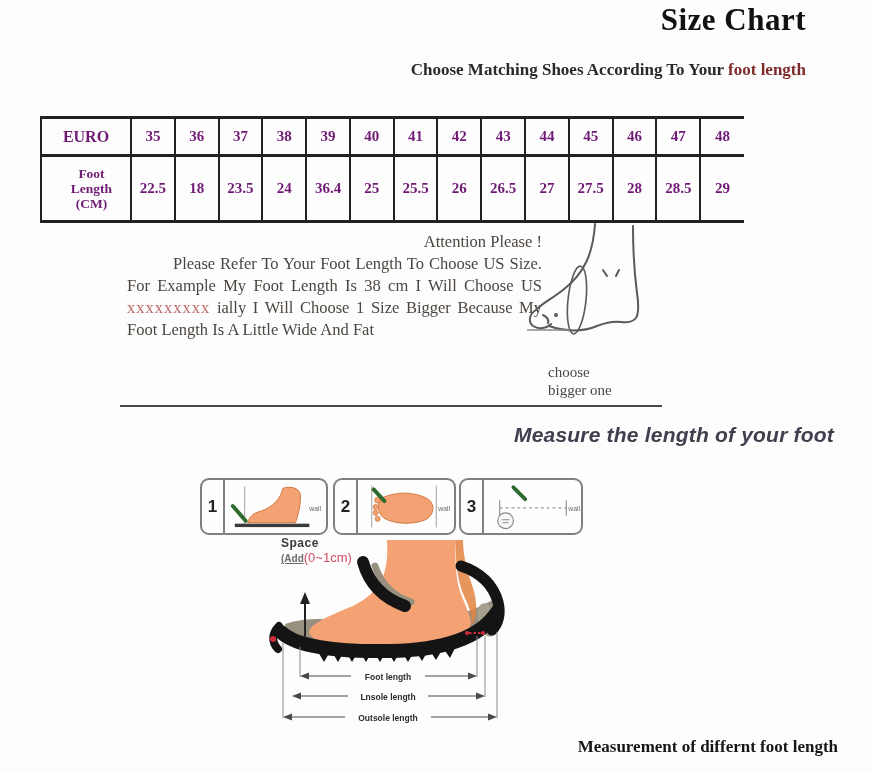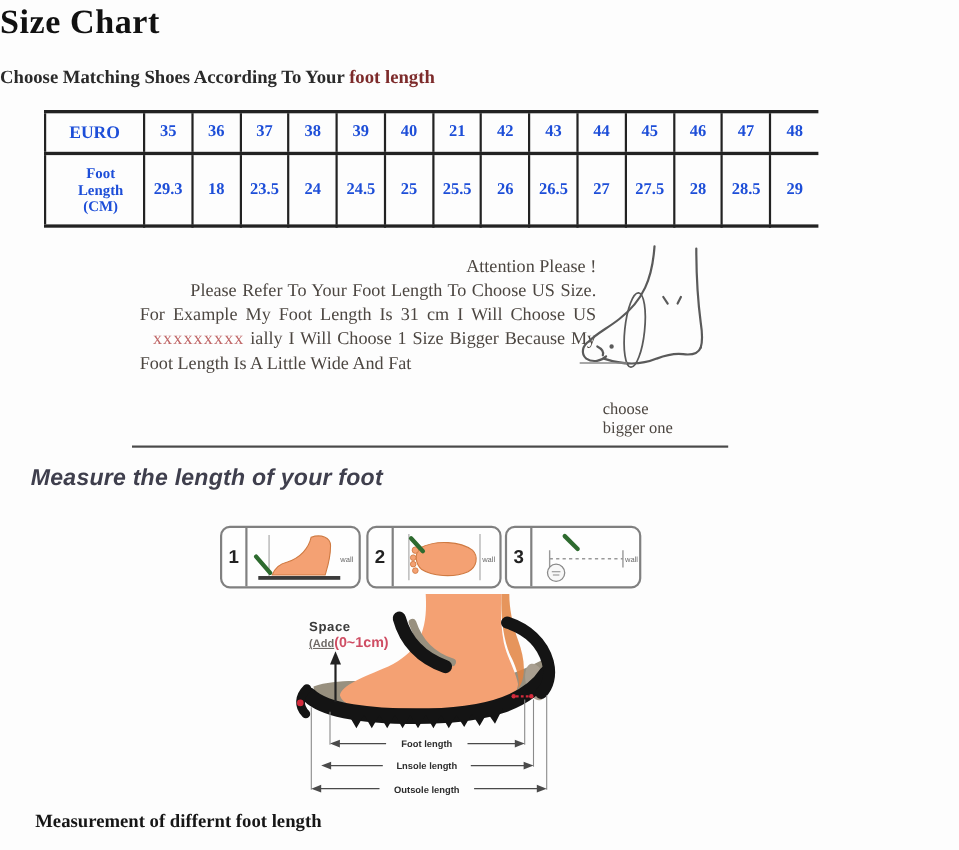--- a/index.html
+++ b/index.html
@@ -1,64 +1,64 @@
 <!DOCTYPE html>
 <html><head>
 <meta charset="utf-8">
 <style>
   html,body{margin:0;padding:0;background:#ffffff;}
   #page{position:relative;width:872px;height:773px;background:#fdfdfd;overflow:hidden;
         font-family:"Liberation Serif",serif;color:#1a1a1a;}
   .abs{position:absolute;}
-  .centerband{left:0;width:790px;text-align:left;}
+  .centerband{left:16px;width:790px;text-align:right;}
 
   .title{top:2px;font-size:31px;font-weight:bold;letter-spacing:.5px;color:#111;}
   .subtitle{top:60px;font-size:17px;font-weight:bold;color:#2a2a2a;}
   .subtitle .accent{color:#7d2b2b;}
 
-  #size-table{position:absolute;left:40px;top:100px;width:704px;border-collapse:collapse;
-              table-layout:fixed;color:#1d4ed8;}
+  #size-table{position:absolute;left:40px;top:116px;width:704px;border-collapse:collapse;
+              table-layout:fixed;color:#701a75;}
   #size-table tr{border-top:3px solid #222;border-bottom:3px solid #222;}
   #size-table td{border-left:2px solid #222;text-align:center;vertical-align:middle;
                  font-weight:700;font-size:15px;padding:0;}
   #size-table td:last-child{border-right:0;}
   #size-table col.lead{width:90px;}
   #size-table tr.r1{height:38px;}
   #size-table tr.r2{height:66px;}
   #size-table td.lead1{font-size:16px;}
   #size-table td.lead2{font-size:13.5px;line-height:15px;}
   #size-table td.lead2 span{display:block;margin-left:11px;}
 
   .attention{left:127px;top:231px;width:415px;color:#4c4641;font-size:16.5px;line-height:22px;}
   .attention .heading{display:block;text-align:right;}
   .attention p{margin:0;text-align:justify;text-indent:46px;}
-  .attention .redacted{color:#c06868;letter-spacing:1px;margin-left:12px;}
+  .attention .redacted{color:#c06868;letter-spacing:1px;}
 
   .note{left:548px;top:363px;width:120px;color:#4c4641;font-size:15px;line-height:18px;}
   .note span{display:block;}
 
   .divider{left:120px;top:405px;width:542px;height:2px;background:#4a4a4a;}
 
   .measure-heading{top:423px;font-family:"Liberation Sans",sans-serif;font-style:italic;
                    font-weight:bold;font-size:21px;color:#3f3f4d;letter-spacing:.2px;padding-left:28px;}
 
   .stepbox{position:absolute;top:478px;height:57px;border:2px solid #808080;border-radius:9px;
            background:#fefefe;display:flex;align-items:stretch;box-sizing:border-box;}
   .stepbox .num{width:21px;display:flex;align-items:center;justify-content:center;
                 border-right:2px solid #808080;font-family:"Liberation Sans",sans-serif;
                 font-weight:bold;font-size:17px;color:#222;}
   .stepbox svg{flex:1;}
   #step1{left:200px;width:128px;}
   #step2{left:333px;width:123px;}
   #step3{left:459px;width:124px;}
 
-  .space-label{left:281px;top:564px;font-family:"Liberation Sans",sans-serif;line-height:13px;}
+  .space-label{left:281px;top:537px;font-family:"Liberation Sans",sans-serif;line-height:13px;}
   .space-label .l1{display:block;font-weight:bold;font-size:12px;color:#3b3b3b;letter-spacing:.5px;}
   .space-label .l2g{font-weight:bold;font-size:10px;color:#6f6a66;text-decoration:underline;}
-  .space-label .l2r{font-weight:bold;font-size:13px;color:#cf4d63;}
+  .space-label .l2r{font-weight:normal;font-size:13px;color:#cf4d63;}
 
   .caption{top:737px;font-size:17px;font-weight:bold;color:#161616;padding-left:32px;}
 
   svg text{font-family:"Liberation Sans",sans-serif;}
 </style>
 </head>
 <body>
 
 <div id="page">
 
@@ -89,57 +89,57 @@
       </colgroup>
     <tbody>
         <tr class="r1">
       <td class="lead1">EURO</td>
       <td>35</td>
       <td>36</td>
       <td>37</td>
       <td>38</td>
       <td>39</td>
       <td>40</td>
-      <td>21</td>
+      <td>41</td>
       <td>42</td>
       <td>43</td>
       <td>44</td>
       <td>45</td>
       <td>46</td>
       <td>47</td>
       <td>48</td>
     </tr>
     <tr class="r2">
       <td class="lead2">
         <span>Foot</span>
         <span>Length</span>
         <span>(CM)</span>
       </td>
-      <td>29.3</td>
+      <td>22.5</td>
       <td>18</td>
       <td>23.5</td>
       <td>24</td>
-      <td>24.5</td>
+      <td>36.4</td>
       <td>25</td>
       <td>25.5</td>
       <td>26</td>
       <td>26.5</td>
       <td>27</td>
       <td>27.5</td>
       <td>28</td>
       <td>28.5</td>
       <td>29</td>
     </tr>
   </tbody>
     </table>
 
   <div class="abs attention">
     <span class="heading">Attention Please !</span>
     <p>
-      <span>Please Refer To Your Foot Length To Choose US Size. For Example My Foot Length Is 31 cm I Will Choose US</span>
+      <span>Please Refer To Your Foot Length To Choose US Size. For Example My Foot Length Is 38 cm I Will Choose US</span>
       <span class="redacted">xxxxxxxxx</span>
       <span>ially I Will Choose 1 Size Bigger Because My Foot Length Is A Little Wide And Fat</span>
     </p>
   </div>
 
   <svg class="abs" style="left:525px;top:218px;" width="145" height="145" viewBox="0 0 145 145">
     <g fill="none" stroke="#5a5a5a" stroke-width="2" stroke-linecap="round">
       <path d="M70,6 C68,35 60,55 38,72 C28,80 16,86 11,92"></path>
       <path d="M11,92 C4,96 3,104 8,108 C14,112 22,110 26,106"></path>
       <path d="M18,97 C22,99 24,102 23,105"></path>

